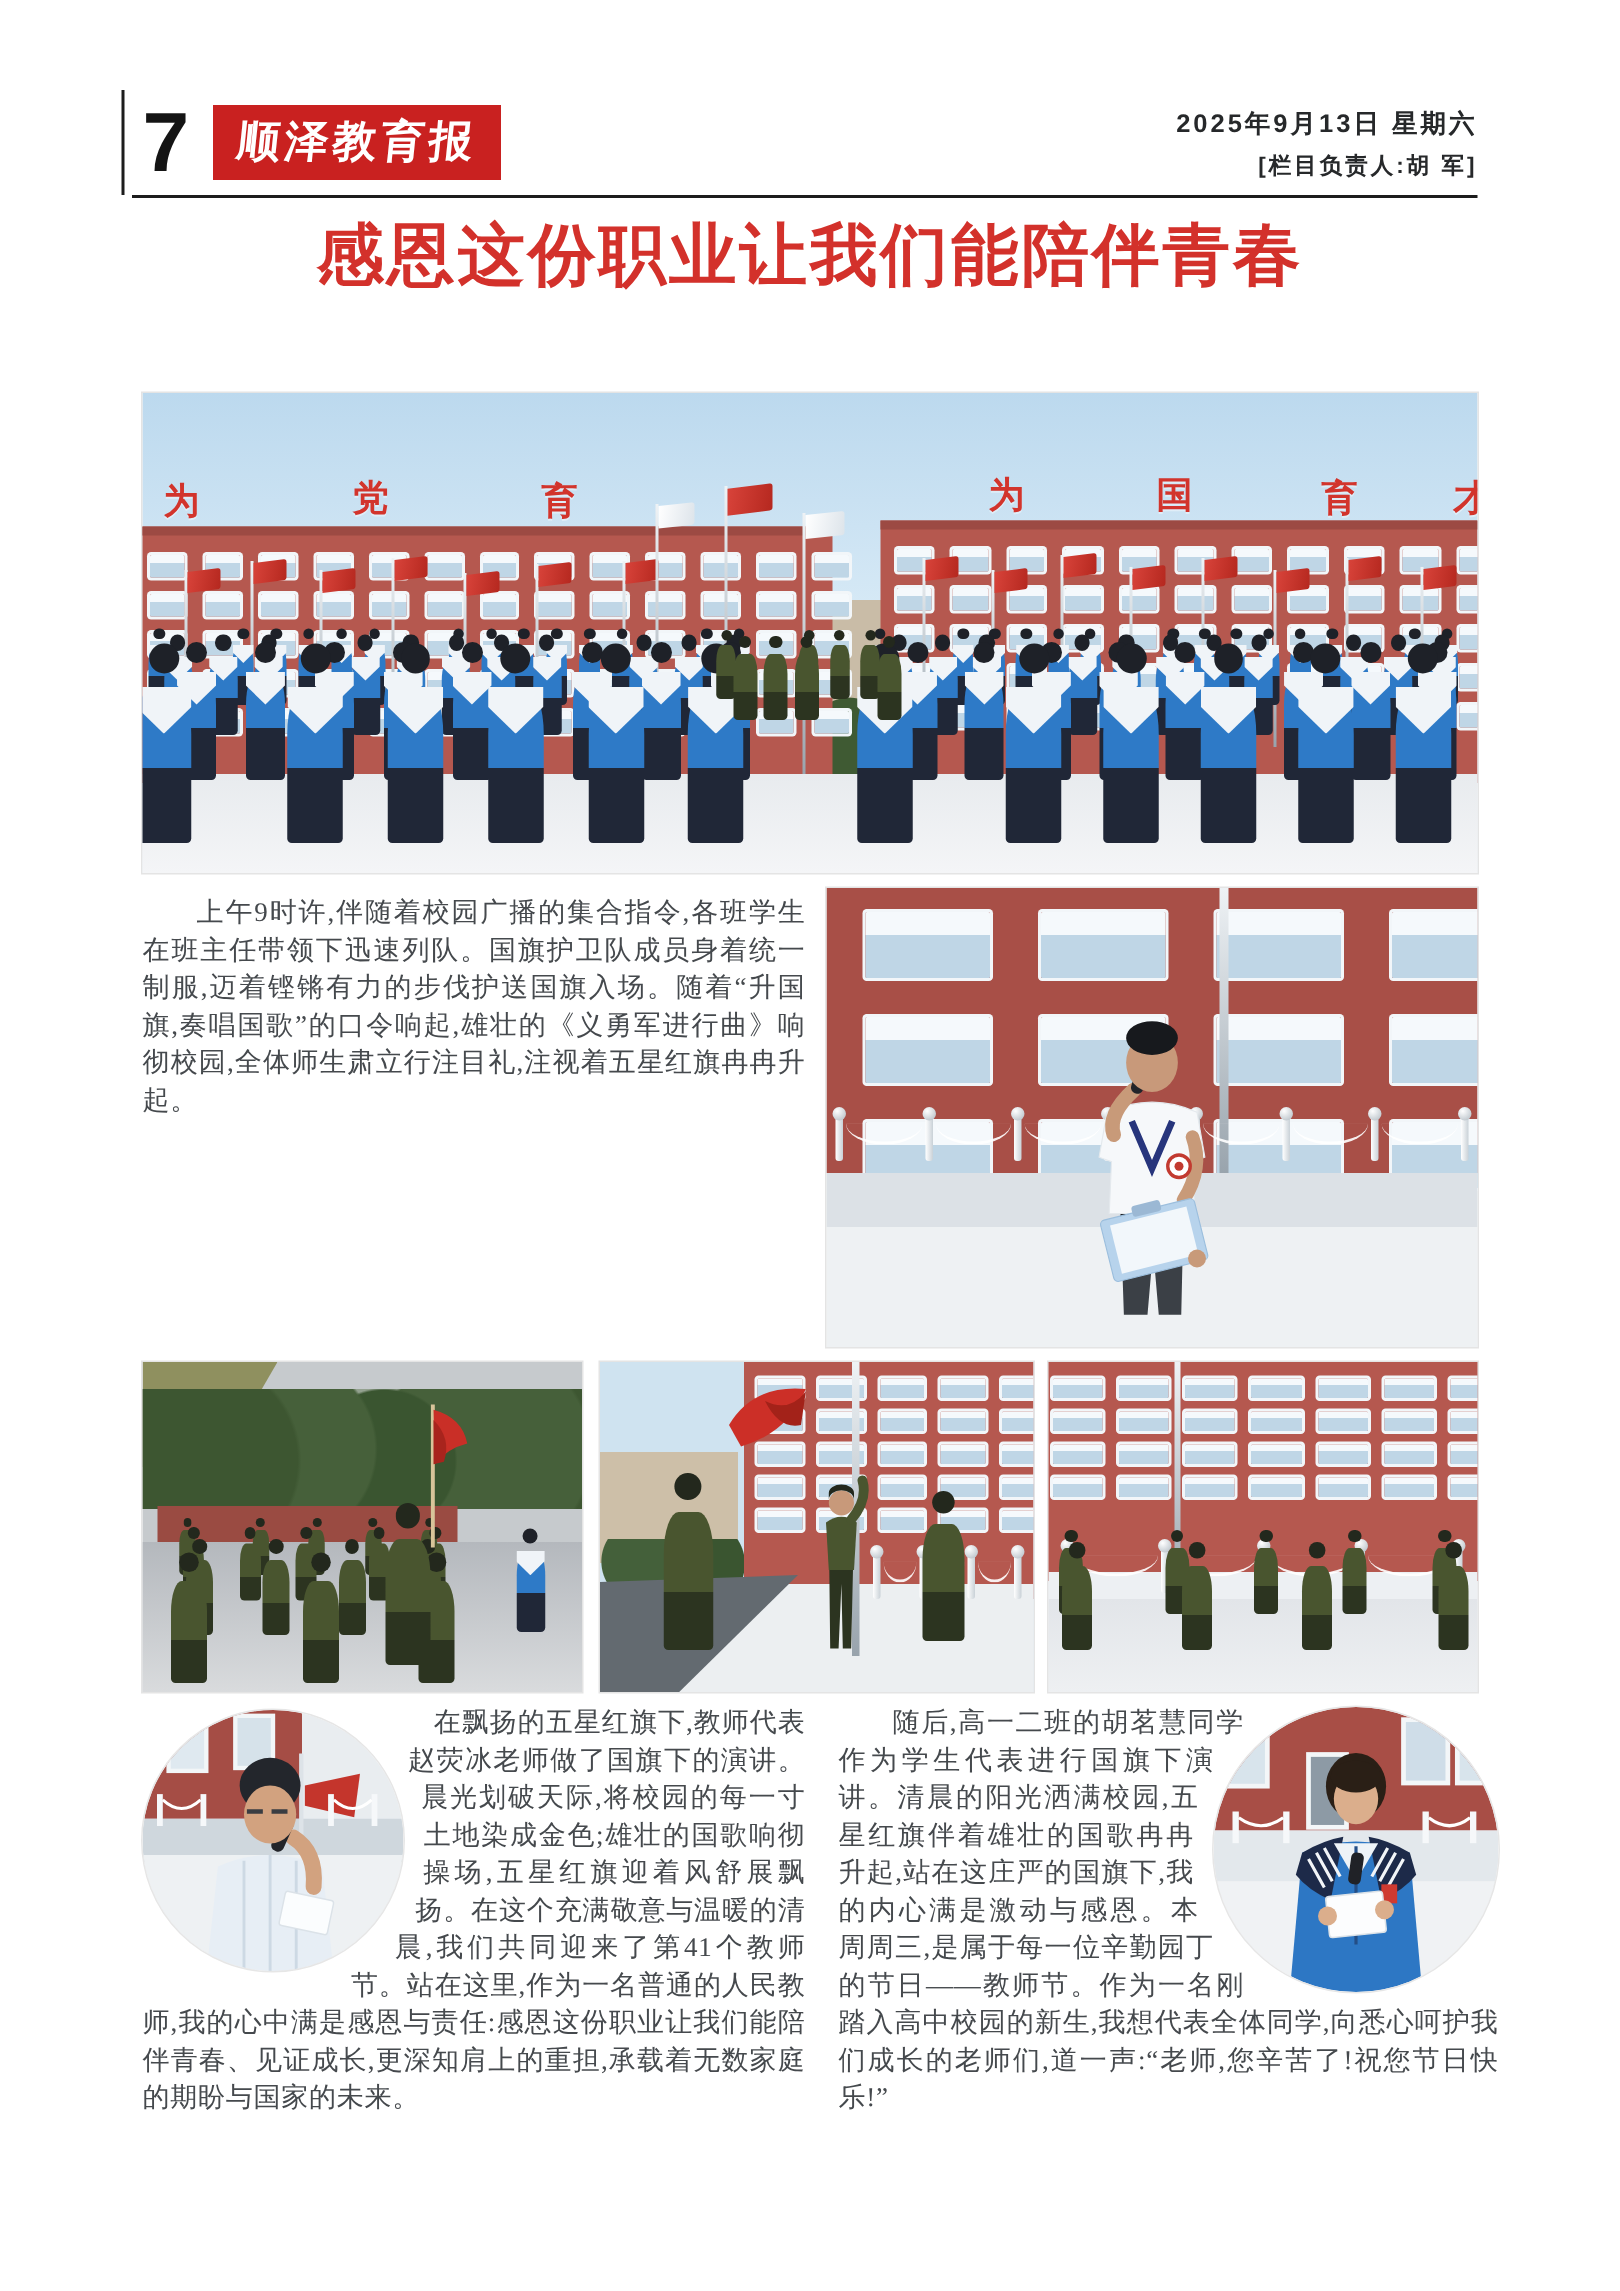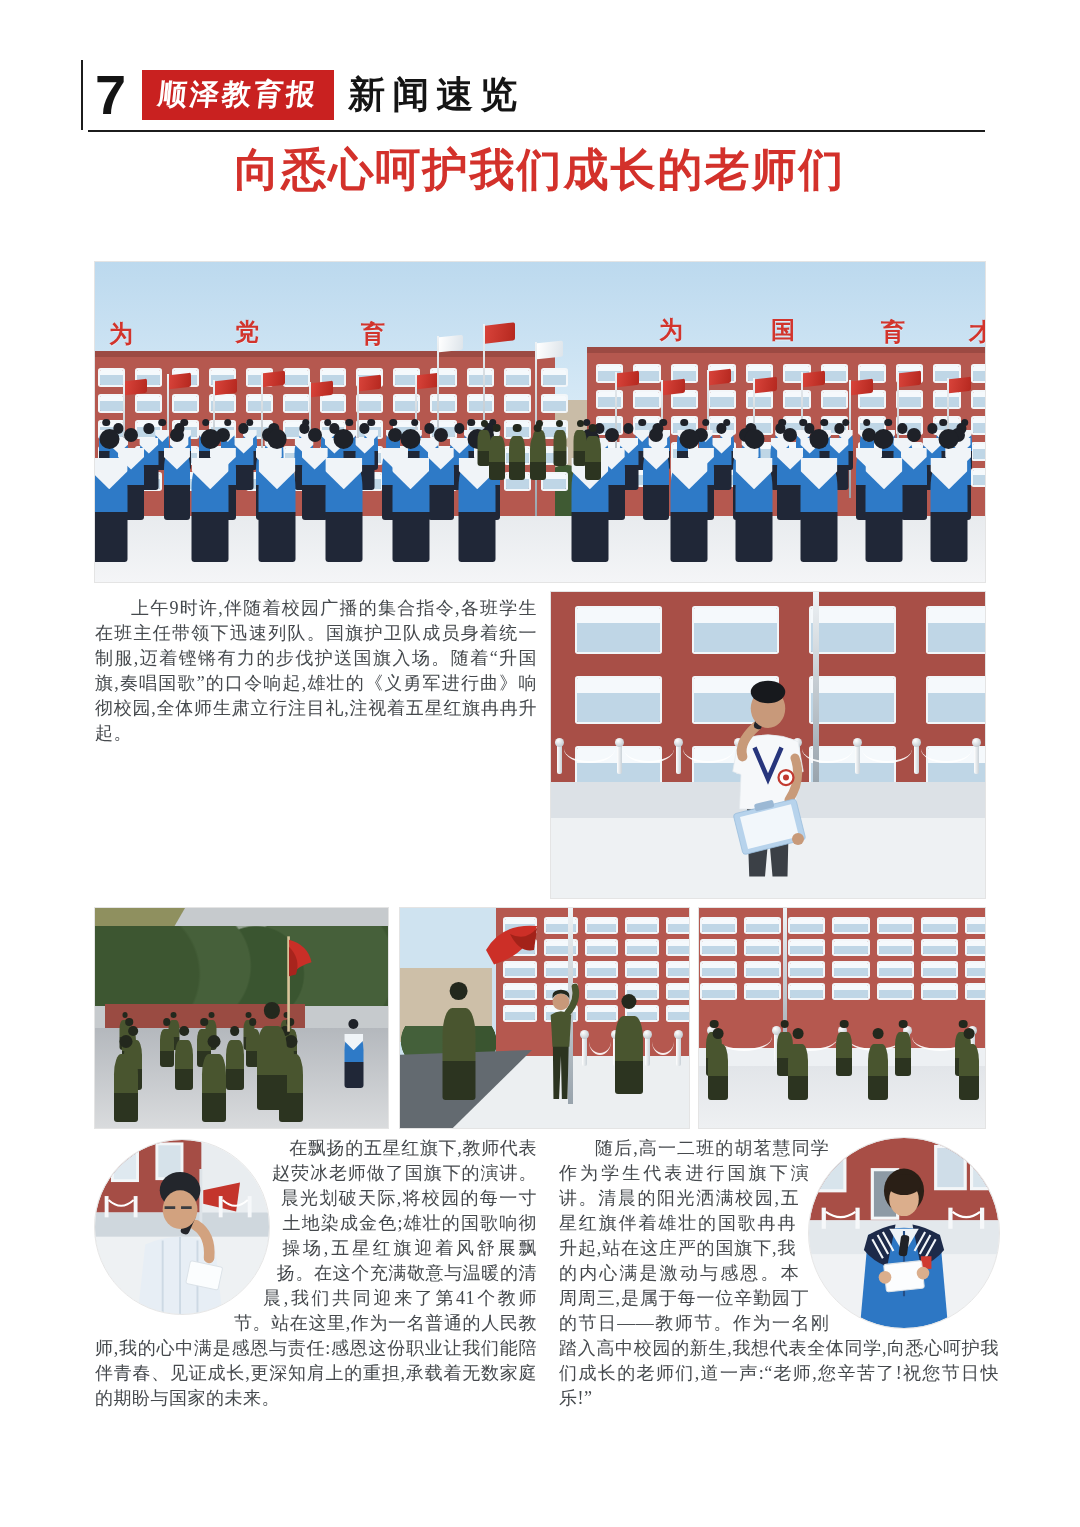--- a/index.html
+++ b/index.html
@@ -68,26 +68,29 @@
 <body>
 
 <div class="page">
 
   <div class="hdr">
     <div class="hdr-vrule"></div>
     <div class="pagenum">7</div>
     <div class="mast">
       <span>顺泽教育报</span>
     </div>
-    <div class="section">新闻速览</div>
+    <div class="dates">
+      <div class="d1">2025年9月13日 星期六</div>
+      <div class="d2">[栏目负责人:胡 军]</div>
+    </div>
   </div>
   <div class="hdr-rule"></div>
 
   <div class="headline">
-    <div class="h1">向悉心呵护我们成长的老师们</div>
+    <div class="h1">感恩这份职业让我们能陪伴青春</div>
   </div>
 
   <div class="photo" style="left:95px;top:262px;width:890px;height:320px;
        background:linear-gradient(180deg,#bcd9ee 0,#d9ebf7 160px,#e6f0f8 178px);">
     <div class="abs" style="left:452px;top:138px;width:70px;height:70px;background:#c9bca7;"></div>
     <div class="abs" style="left:446px;top:196px;width:84px;height:58px;
          background:radial-gradient(circle at 30% 60%,#3f5a33 0 40%,transparent 41%),
                     radial-gradient(circle at 70% 50%,#46633a 0 45%,transparent 46%),
                     radial-gradient(circle at 50% 80%,#3a5530 0 50%,transparent 51%);"></div>
     <div class="bldg" style="left:-6px;top:89px;width:466px;height:165px;"></div>

